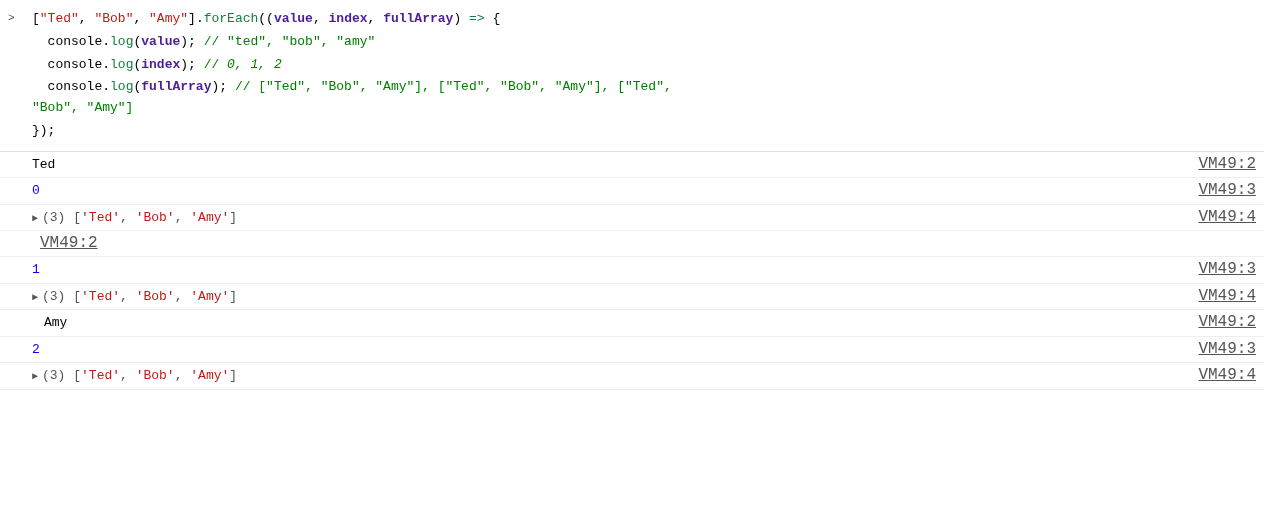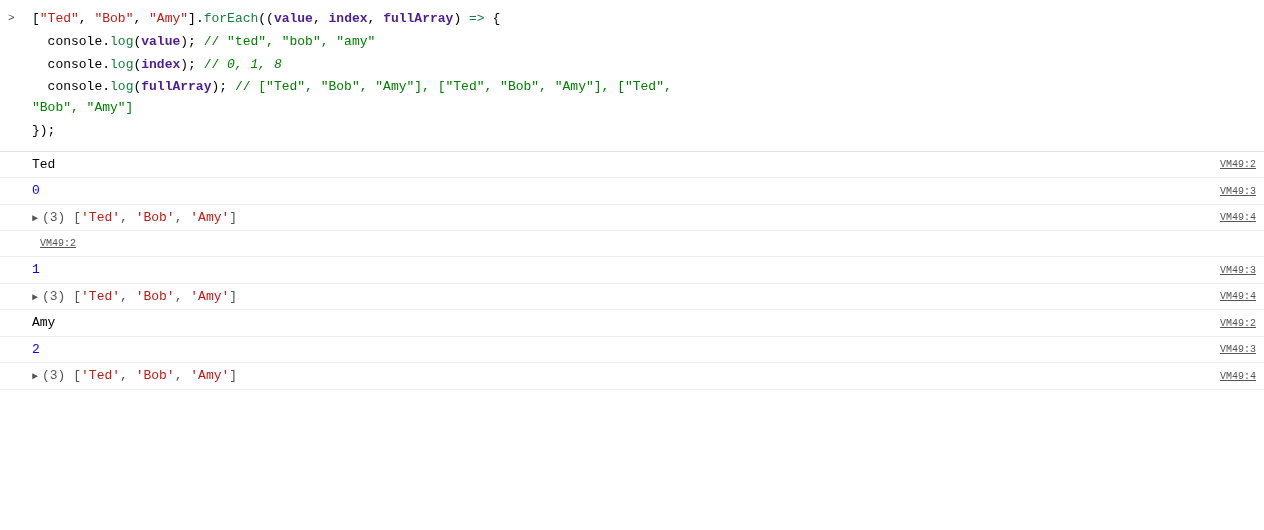--- a/index.html
+++ b/index.html
@@ -45,35 +45,35 @@
     
     .c-blue { color: #15803d; }
     .c-red { color: #c41a16; }
     .c-green { color: #008000; }
     .c-black { color: #000000; }
     .c-purple { color: #4c1d95; font-weight: bold; }
 
     
     .output-row {
       display: flex;
-      align-items: center;
+      align-items: flex-start;
       padding: 3px 8px 3px 32px;
       border-bottom: 1px solid #eeeeee;
       min-height: 26px;
     }
 
     .output-row-value {
       flex: 1;
       font-family: 'Courier New', Courier, monospace;
       font-size: 13px;
       line-height: 1.5;
     }
 
     .output-row-source {
-      font-size: 10px;
+      font-size: 16px;
       color: #555555;
       text-decoration: underline;
       font-family: 'Courier New', Courier, monospace;
       white-space: nowrap;
       margin-left: 8px;
       cursor: pointer;
     }
 
     .array-expandable {
       cursor: pointer;
@@ -103,21 +103,21 @@
     <span class="code-content"><span class="c-black">[</span><span class="c-red">"Ted"</span><span class="c-black">, </span><span class="c-red">"Bob"</span><span class="c-black">, </span><span class="c-red">"Amy"</span><span class="c-black">].</span><span class="c-blue">forEach</span><span class="c-black">((</span><span class="c-purple">value</span><span class="c-black">, </span><span class="c-purple">index</span><span class="c-black">, </span><span class="c-purple">fullArray</span><span class="c-black">) </span><span class="c-blue">=&gt;</span><span class="c-black"> {</span></span>
   </div>
 
   <div class="code-line">
     <span class="chevron-area"></span>
     <span class="code-content"><span class="c-black">  console.</span><span class="c-blue">log</span><span class="c-black">(</span><span class="c-purple">value</span><span class="c-black">); </span><span class="c-green">// "ted", "bob", "amy"</span></span>
   </div>
 
   <div class="code-line">
     <span class="chevron-area"></span>
-    <span class="code-content"><span class="c-black">  console.</span><span class="c-blue">log</span><span class="c-black">(</span><span class="c-purple">index</span><span class="c-black">); </span><span class="c-green">// <span style="font-style:italic;">0, 1, 8</span></span></span>
+    <span class="code-content"><span class="c-black">  console.</span><span class="c-blue">log</span><span class="c-black">(</span><span class="c-purple">index</span><span class="c-black">); </span><span class="c-green">// <span style="font-style:italic;">0, 1, 2</span></span></span>
   </div>
 
   <div class="code-line">
     <span class="chevron-area"></span>
     <span class="code-content"><span class="c-black">  console.</span><span class="c-blue">log</span><span class="c-black">(</span><span class="c-purple">fullArray</span><span class="c-black">); </span><span class="c-green">// ["Ted", "Bob", "Amy"], ["Ted", "Bob", "Amy"], ["Ted",</span>
 <span class="c-green">"Bob", "Amy"]</span></span>
   </div>
 
   <div class="code-line">
     <span class="chevron-area"></span>
@@ -155,21 +155,21 @@
   </div>
 
   <div class="output-row">
     <span class="output-row-value array-expandable">
       <span class="expand-arrow">►</span><span class="array-label">(3) [</span><span class="string-red">'Ted'</span><span class="array-label">, </span><span class="string-red">'Bob'</span><span class="array-label">, </span><span class="string-red">'Amy'</span><span class="array-label">]</span>
     </span>
     <span class="output-row-source">VM49:4</span>
   </div>
 
   <div class="output-row">
-    <span class="output-row-value" style="color:#000000;">Amy</span>
+    <span class="output-row-value" style="color:#000000;margin-left:12px;">Amy</span>
     <span class="output-row-source">VM49:2</span>
   </div>
 
   <div class="output-row">
     <span class="output-row-value" style="color:#0000ff;">2</span>
     <span class="output-row-source">VM49:3</span>
   </div>
 
   <div class="output-row">
     <span class="output-row-value array-expandable">

